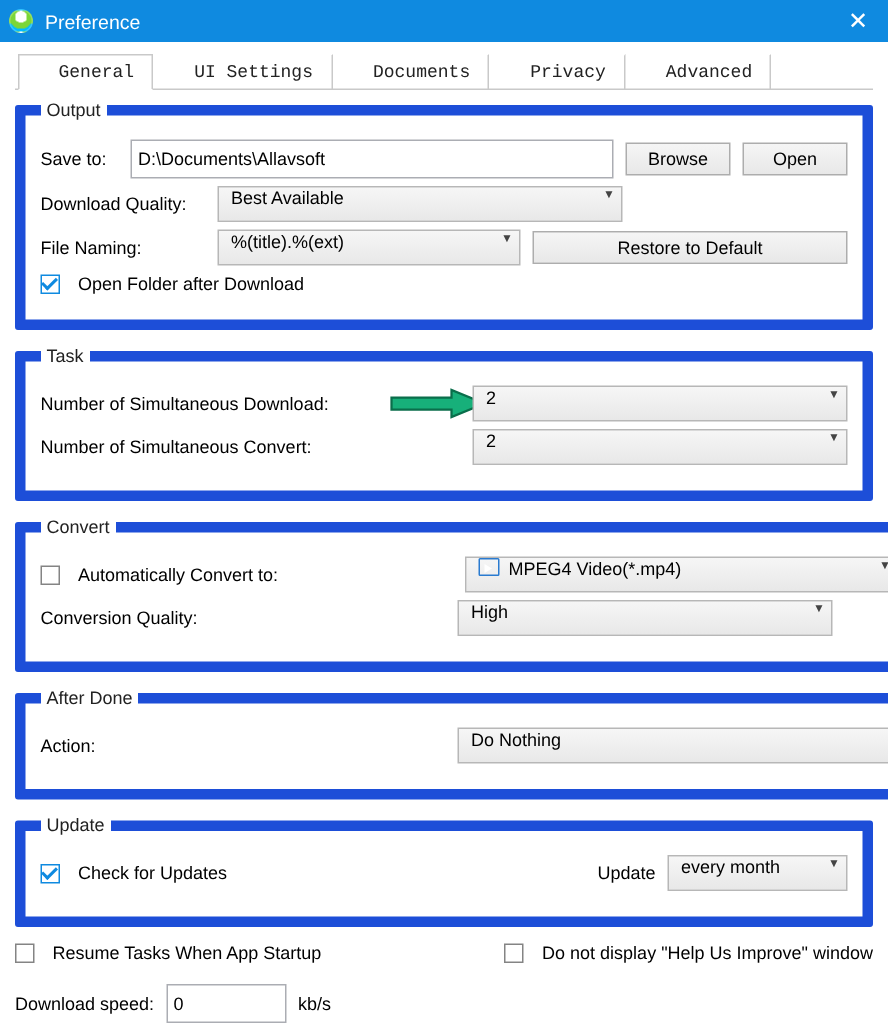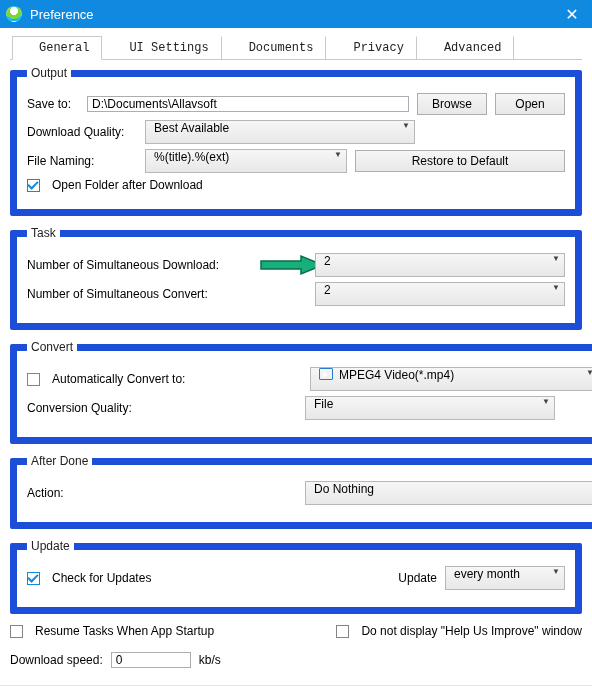--- a/index.html
+++ b/index.html
@@ -63,21 +63,21 @@
     margin: 6px 0 10px 0;
     padding: 8px 10px 12px 10px;
   }
   fieldset.group > legend {
     padding: 0 4px;
     color: #222;
   }
   .row { display: flex; align-items: center; margin: 5px 0; gap: 8px; }
   .lbl-col { min-width: 110px; }
   .text-input {
-    height: 16px;
+    height: 26px;
     border: 1px solid #abadb3;
     background: #fff;
     padding: 2px 4px;
     font: inherit;
   }
   .btn {
     height: 22px;
     border: 1px solid #adadad;
     background: linear-gradient(#f5f5f5,#e8e8e8);
     font: inherit;
@@ -239,21 +239,21 @@
       <span style="min-width:250px">Automatically Convert to:</span>
       <div class="combo" style="width:289px;flex:none">
         <span class="fmt-icon"></span>
         <span class="val">MPEG4 Video(*.mp4)</span>
         <span class="chev">▼</span>
       </div>
     </div>
     <div class="row">
       <span style="min-width:270px">Conversion Quality:</span>
       <div class="combo" style="width:250px;flex:none">
-        <span class="val">File</span>
+        <span class="val">High</span>
         <span class="chev">▼</span>
       </div>
     </div>
   </fieldset>
 
   <fieldset class="group">
     <legend>After Done</legend>
     <div class="row">
       <span style="min-width:270px">Action:</span>
       <div class="combo" style="width:300px;flex:none">

